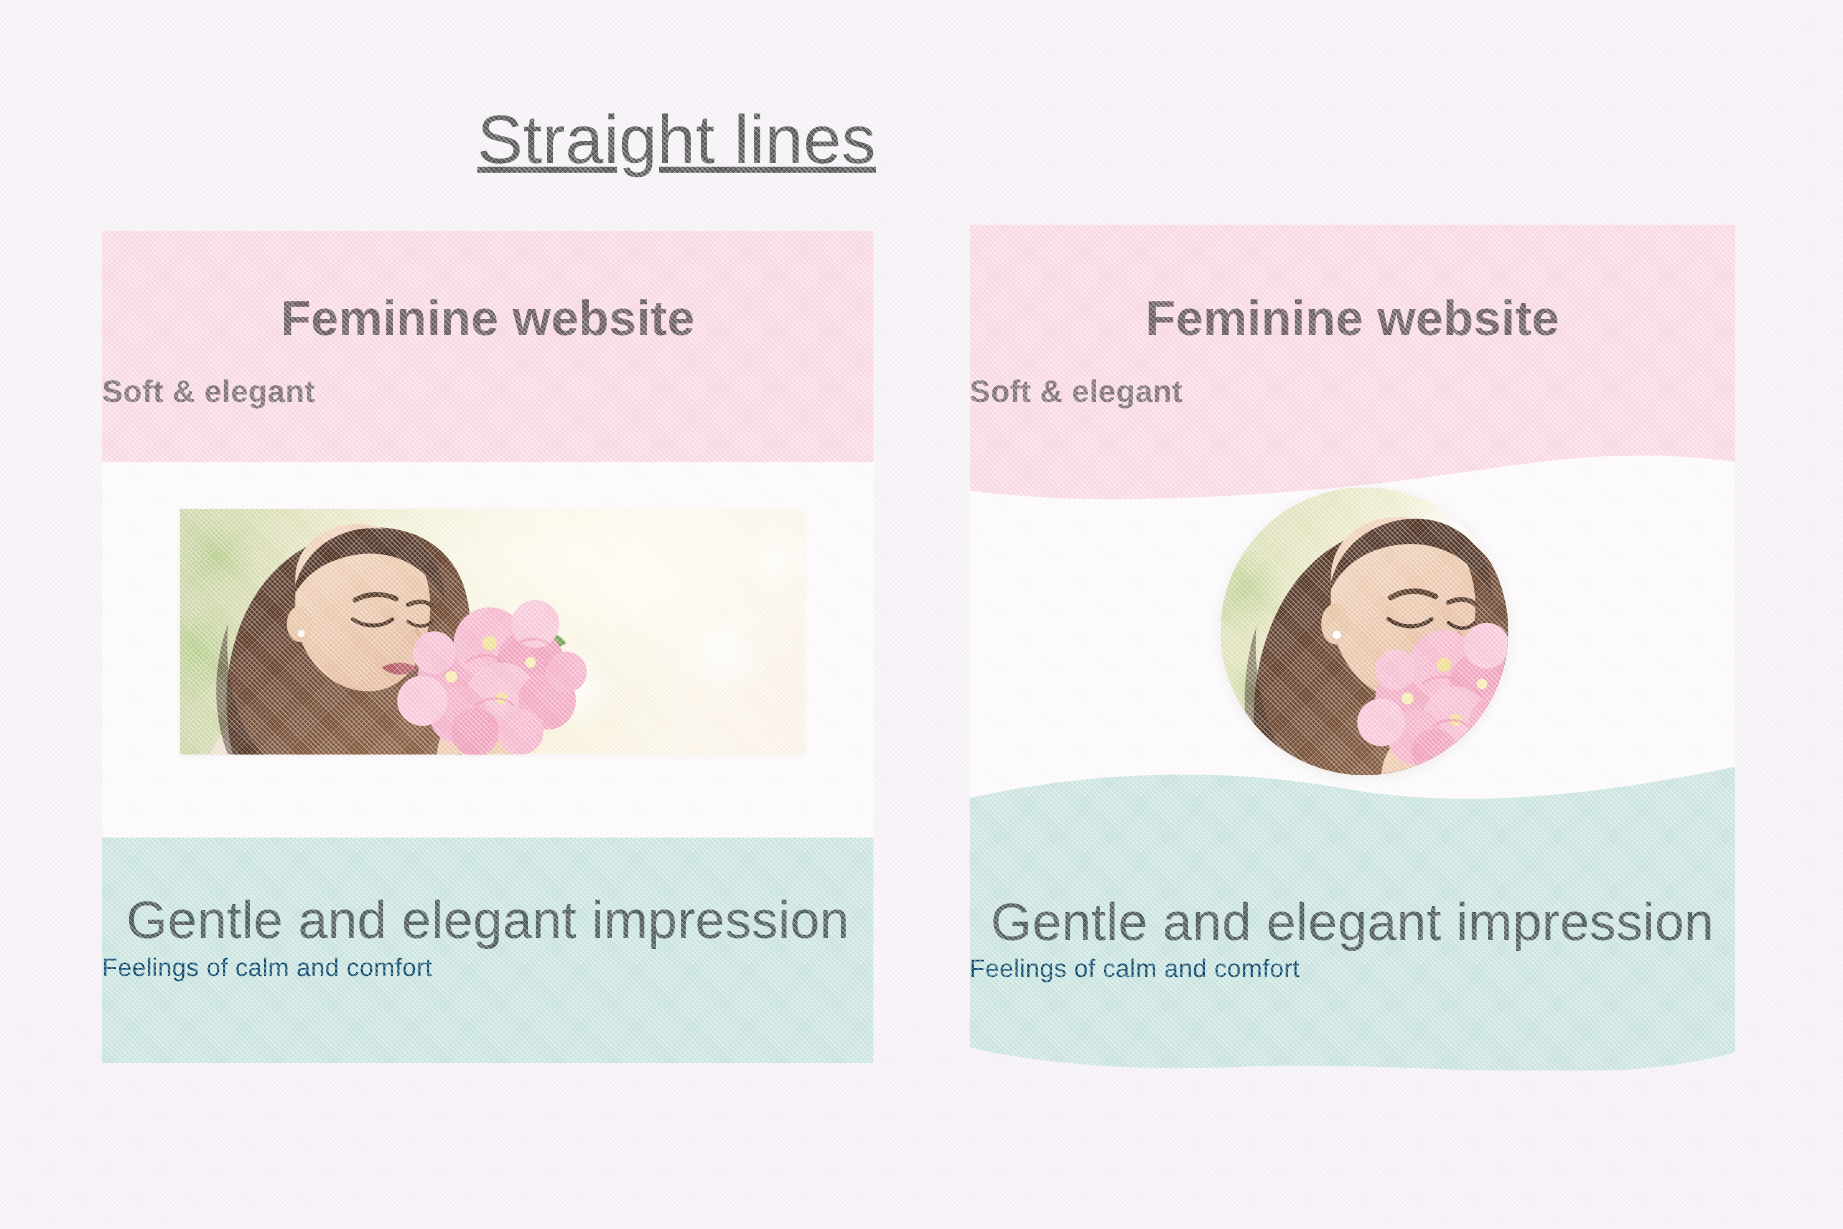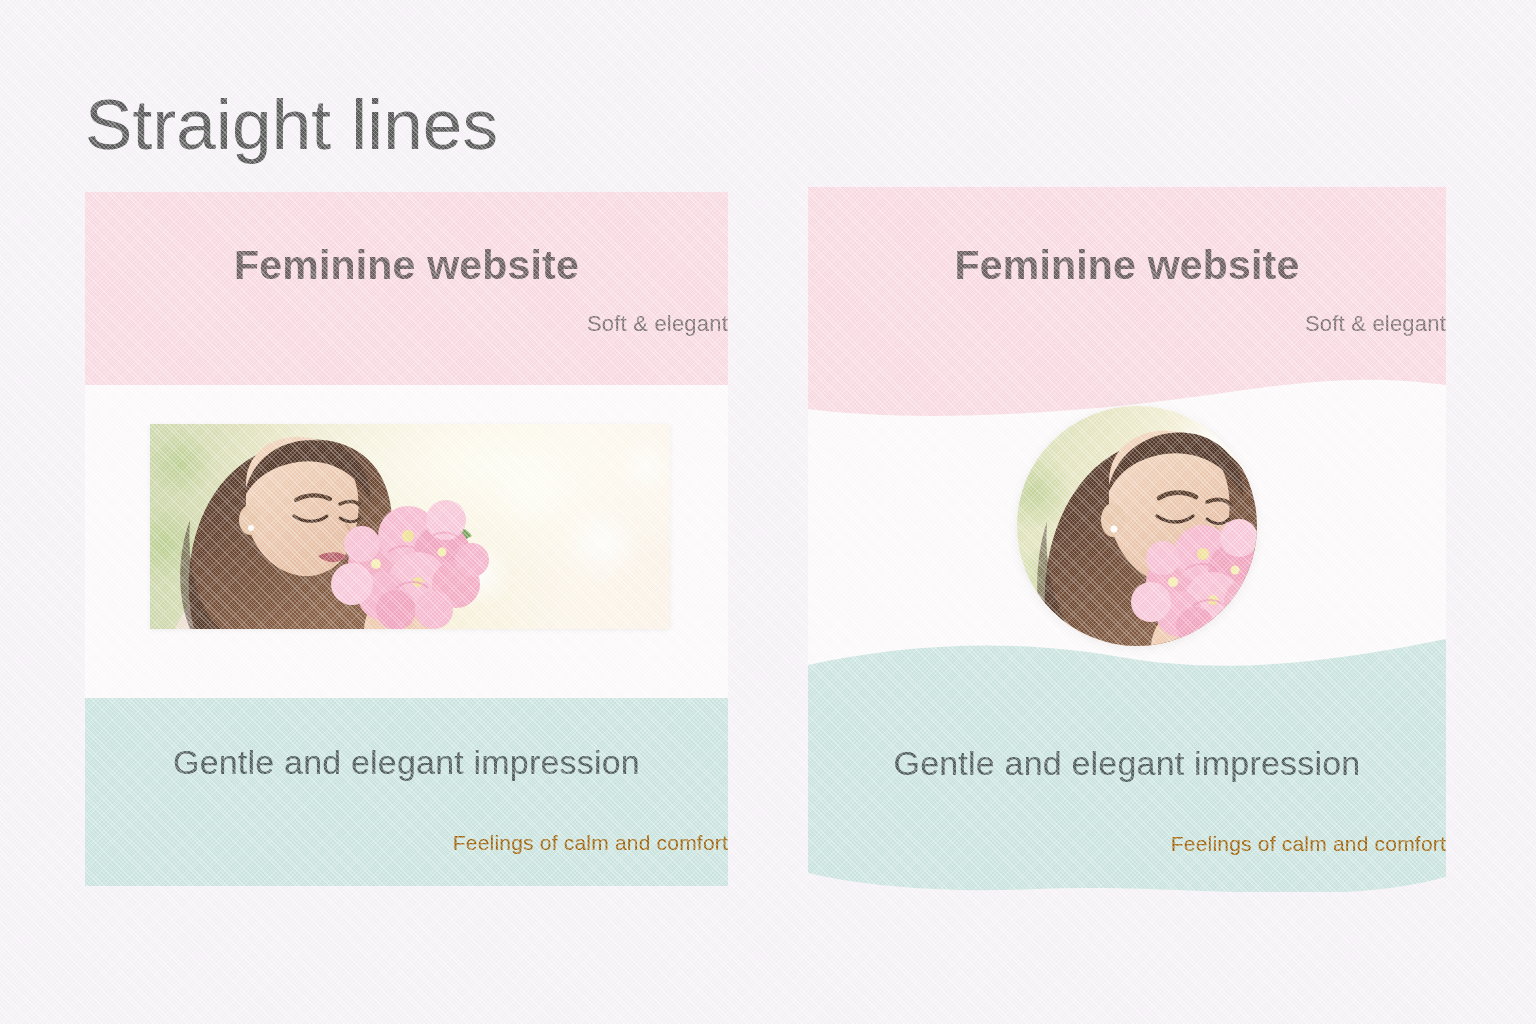--- a/index.html
+++ b/index.html
@@ -16,63 +16,63 @@
     background-image:
       repeating-linear-gradient(45deg, rgba(255,255,255,.55) 0 1px, rgba(0,0,0,.012) 1px 3px),
       repeating-linear-gradient(-45deg, rgba(255,255,255,.35) 0 1px, rgba(0,0,0,.010) 1px 3px);
   }
 
   .stage{ position:absolute; inset:0; }
 
   
   .panel-heading{
     position:absolute;
-    font-size:71px;
+    font-size:57px;
     font-weight:400;
     color:#5a5a5a;
     letter-spacing:.2px;
-    text-align:left;
-    white-space:nowrap;
+    text-align:right;
+    white-space:nowrap;
+    text-decoration:underline;
   }
   #heading-left { left:85px;  top:84px; width:645px; }
   #heading-right{ left:808px; top:84px; width:638px; }
 
   
   .card-title{
     font-size:41px;
     font-weight:700;
     color:#6b5f62;
     text-align:center;
     white-space:nowrap;
     letter-spacing:.2px;
   }
   .card-sub{
-    font-size:22px;
-    font-weight:400;
+    font-size:26px;
+    font-weight:700;
     color:#7d7276;
-    text-align:right;
+    text-align:left;
     white-space:nowrap;
     letter-spacing:.2px;
   }
   .card-foot-title{
-    font-size:34px;
+    font-size:44px;
     font-weight:400;
     color:#4f5c5b;
     text-align:center;
     white-space:nowrap;
     letter-spacing:.2px;
   }
   .card-foot-sub{
     font-size:21px;
     font-weight:400;
-    color:#a16207;
-    text-align:right;
-    white-space:nowrap;
-    letter-spacing:.2px;
-    margin-top:36px;
+    color:#0c4a6e;
+    text-align:left;
+    white-space:nowrap;
+    letter-spacing:.2px;
   }
 
   
   #card-straight{
     position:absolute;
     left:85px; top:192px; width:643px; height:694px;
     background:#fdfbfc;
     overflow:hidden;
   }
   #straight-header-band{

